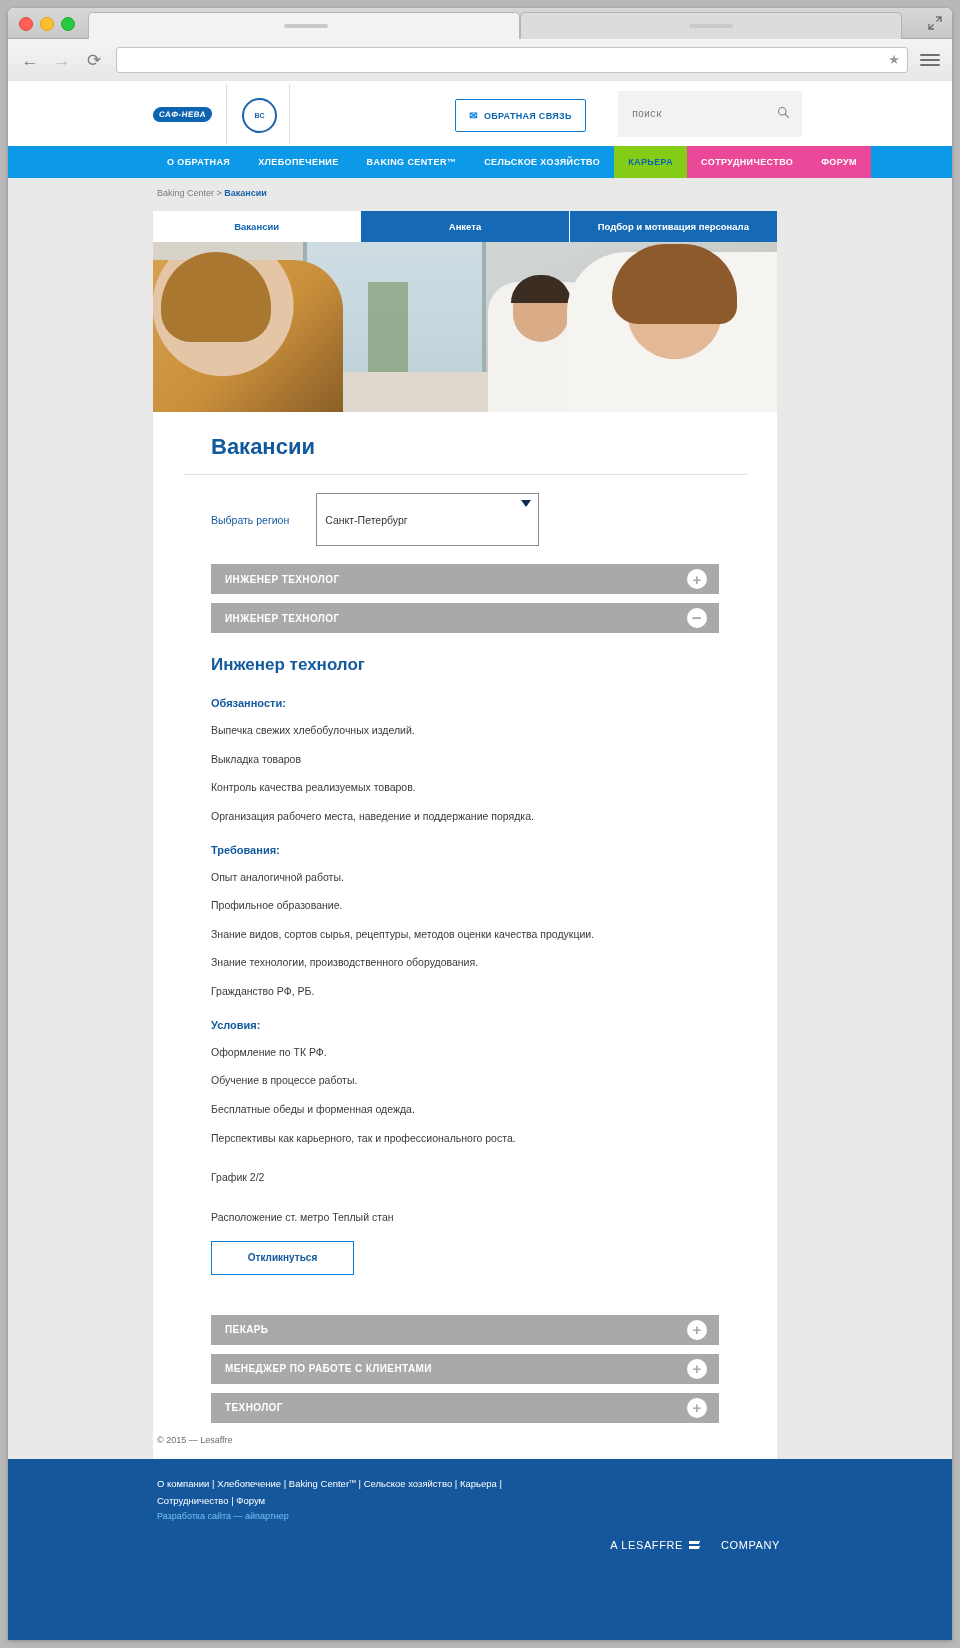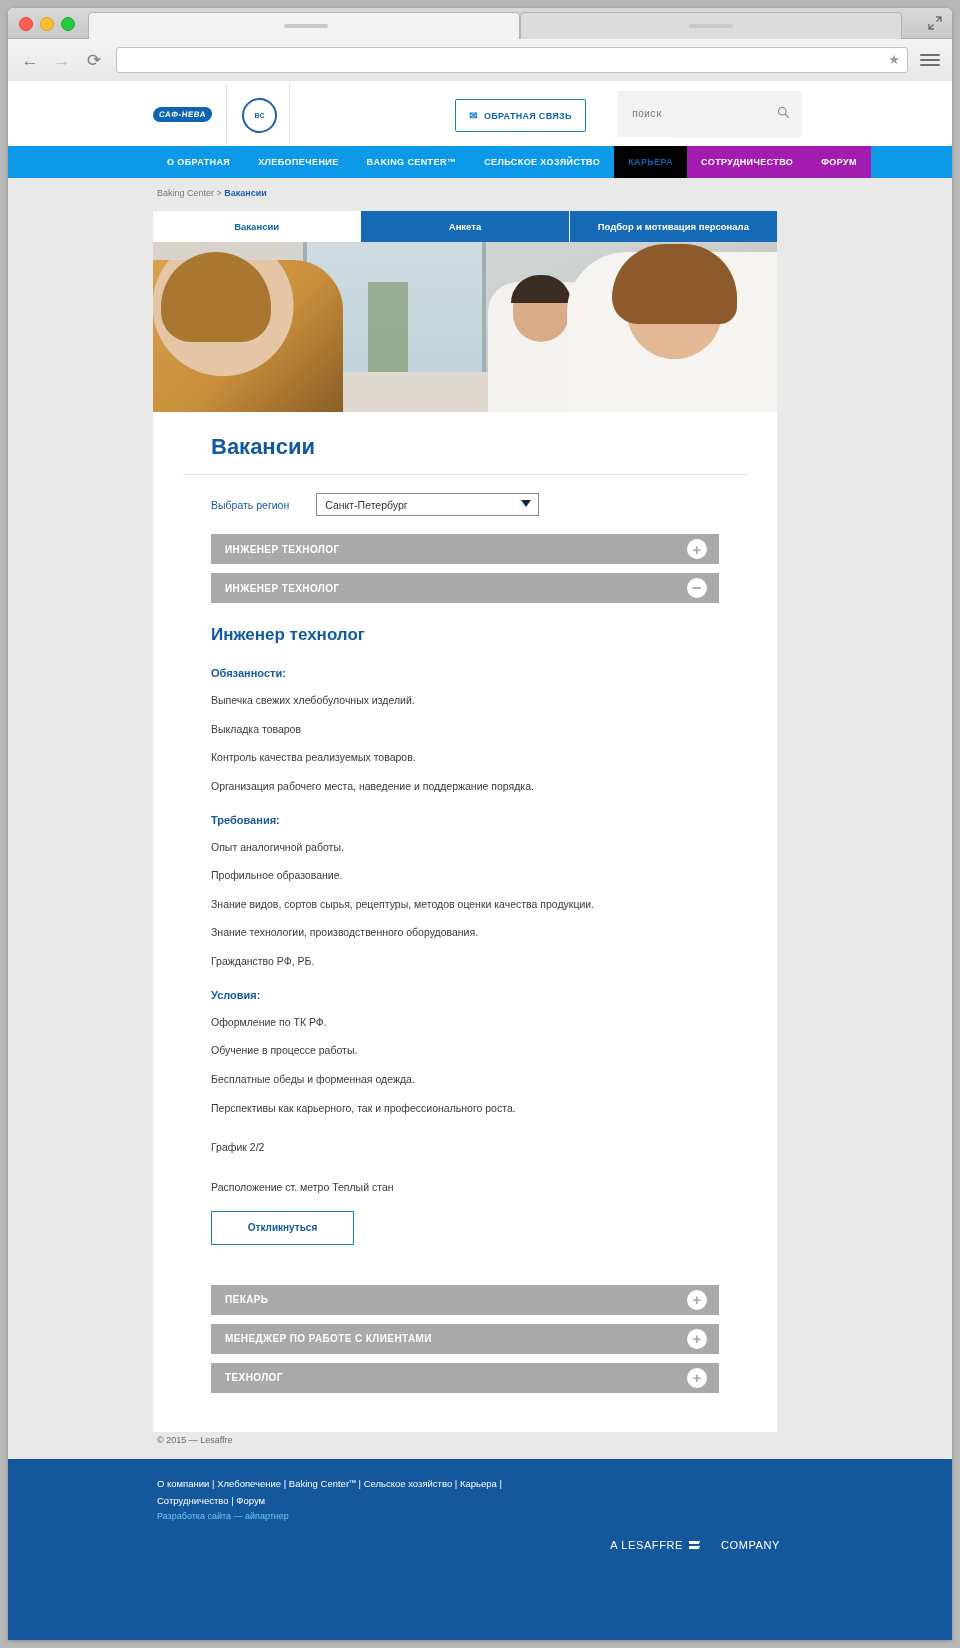--- a/index.html
+++ b/index.html
@@ -238,22 +238,22 @@
     font-weight: bold;
     letter-spacing: .4px;
   }
   .mainnav .item {
     display: flex;
     align-items: center;
     padding: 0 14px;
     color: #ffffff;
     white-space: nowrap;
   }
-  .mainnav .item.active { background: #000000; color: #0d64b0; }
-  .mainnav .item.alt { background: #a21caf; }
+  .mainnav .item.active { background: #84cc16; color: #0d64b0; }
+  .mainnav .item.alt { background: #ec4899; }
 
   
   .breadcrumb {
     padding: 10px 0 6px 149px;
     font-size: 9px;
     color: #7a7a7a;
   }
   .breadcrumb b { color: #1b62ab; }
 
   
@@ -361,21 +361,21 @@
     color: #12599f;
   }
   .select-wrap {
     position: relative;
     width: 205px;
     height: 21px;
     border: 1px solid #8b8b8b;
     background: #ffffff;
     display: flex;
     align-items: center;
-    padding: 0 8px;
+    padding: 15px 8px;
     font-size: 10.5px;
     color: #333;
   }
   .select-arrow {
     position:absolute; right: 7px; top: 6px;
     width: 0; height: 0;
     border-left: 5px solid transparent;
     border-right: 5px solid transparent;
     border-top: 7px solid #0b2b50;
   }

